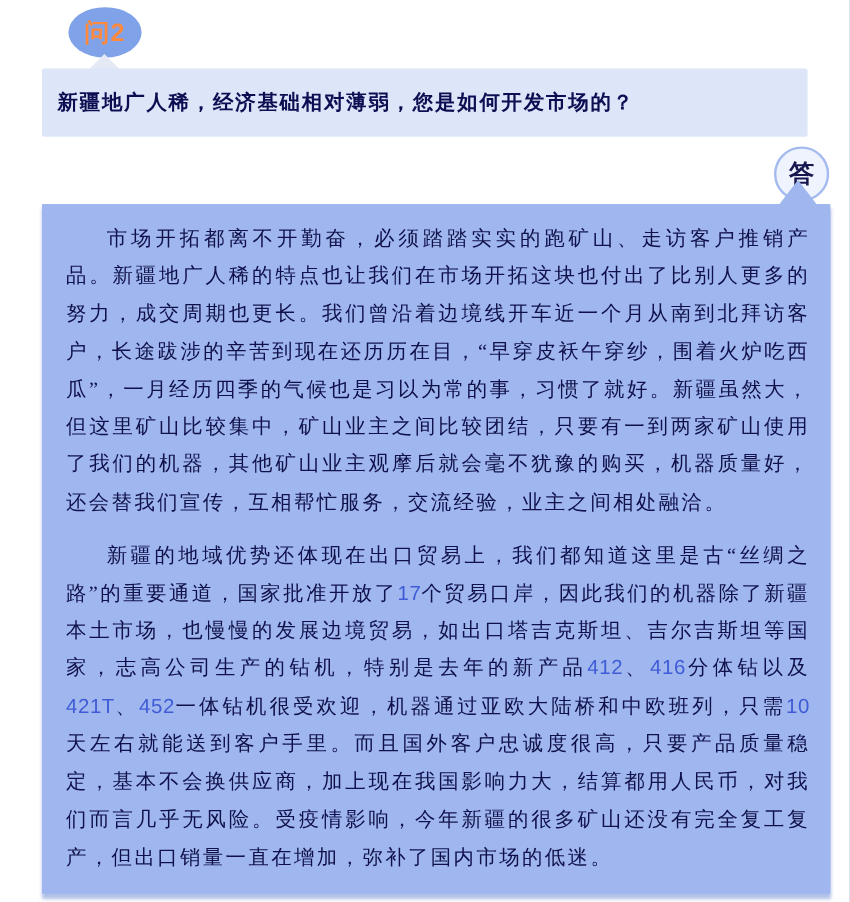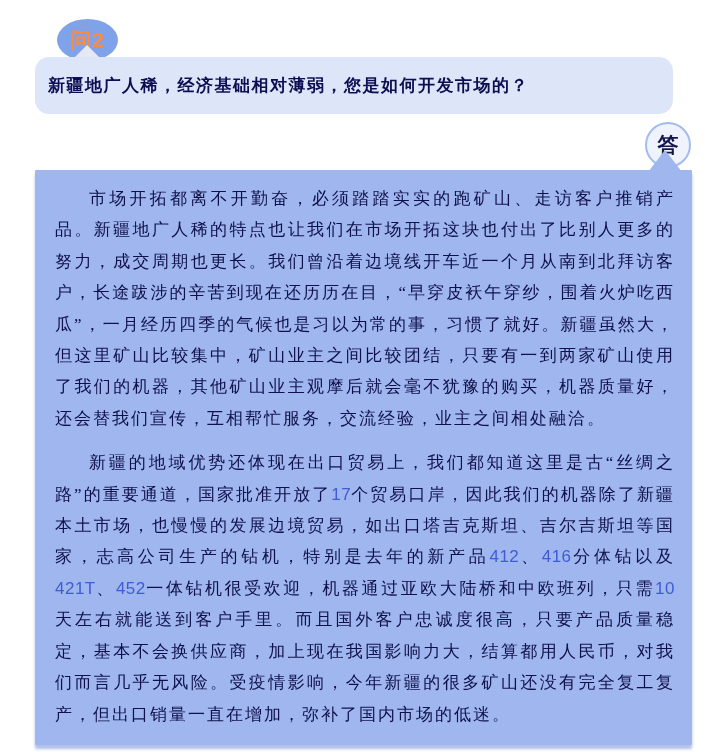--- a/index.html
+++ b/index.html
@@ -4,42 +4,42 @@
 <style>
   html,body{margin:0;padding:0;}
   body{
     width:708px;height:752px;
     background:#ffffff;
     position:relative;
     overflow:hidden;
     font-family:"Liberation Serif","DejaVu Serif",serif;
   }
   .q-badge{
-    position:absolute;left:57px;top:19px;
+    position:absolute;left:57px;top:6px;
     width:61px;height:42px;
     background:var(--question-badge-bg);
     border-radius:50%;
     display:flex;align-items:center;justify-content:center;
     font-family:"Liberation Sans","DejaVu Sans",sans-serif;
     font-size:21px;font-weight:bold;
     color:var(--question-badge-text);
     letter-spacing:1px;
   }
   .q-tail{
     position:absolute;left:74px;top:45px;
     width:0;height:0;
     border-left:13px solid transparent;
     border-right:13px solid transparent;
     border-bottom:13px solid var(--question-tail);
   }
   .q-box{
     position:absolute;left:35px;top:57px;
     width:638px;height:57px;
     background:var(--question-box-bg);
-    border-radius:14px;
+    border-radius:2px;
     display:flex;align-items:center;
     padding:0 13px;box-sizing:border-box;
   }
   .q-text{
     font-weight:bold;
     font-size:17px;
     letter-spacing:1.5px;
     color:var(--question-text);
   }
   .a-badge{

